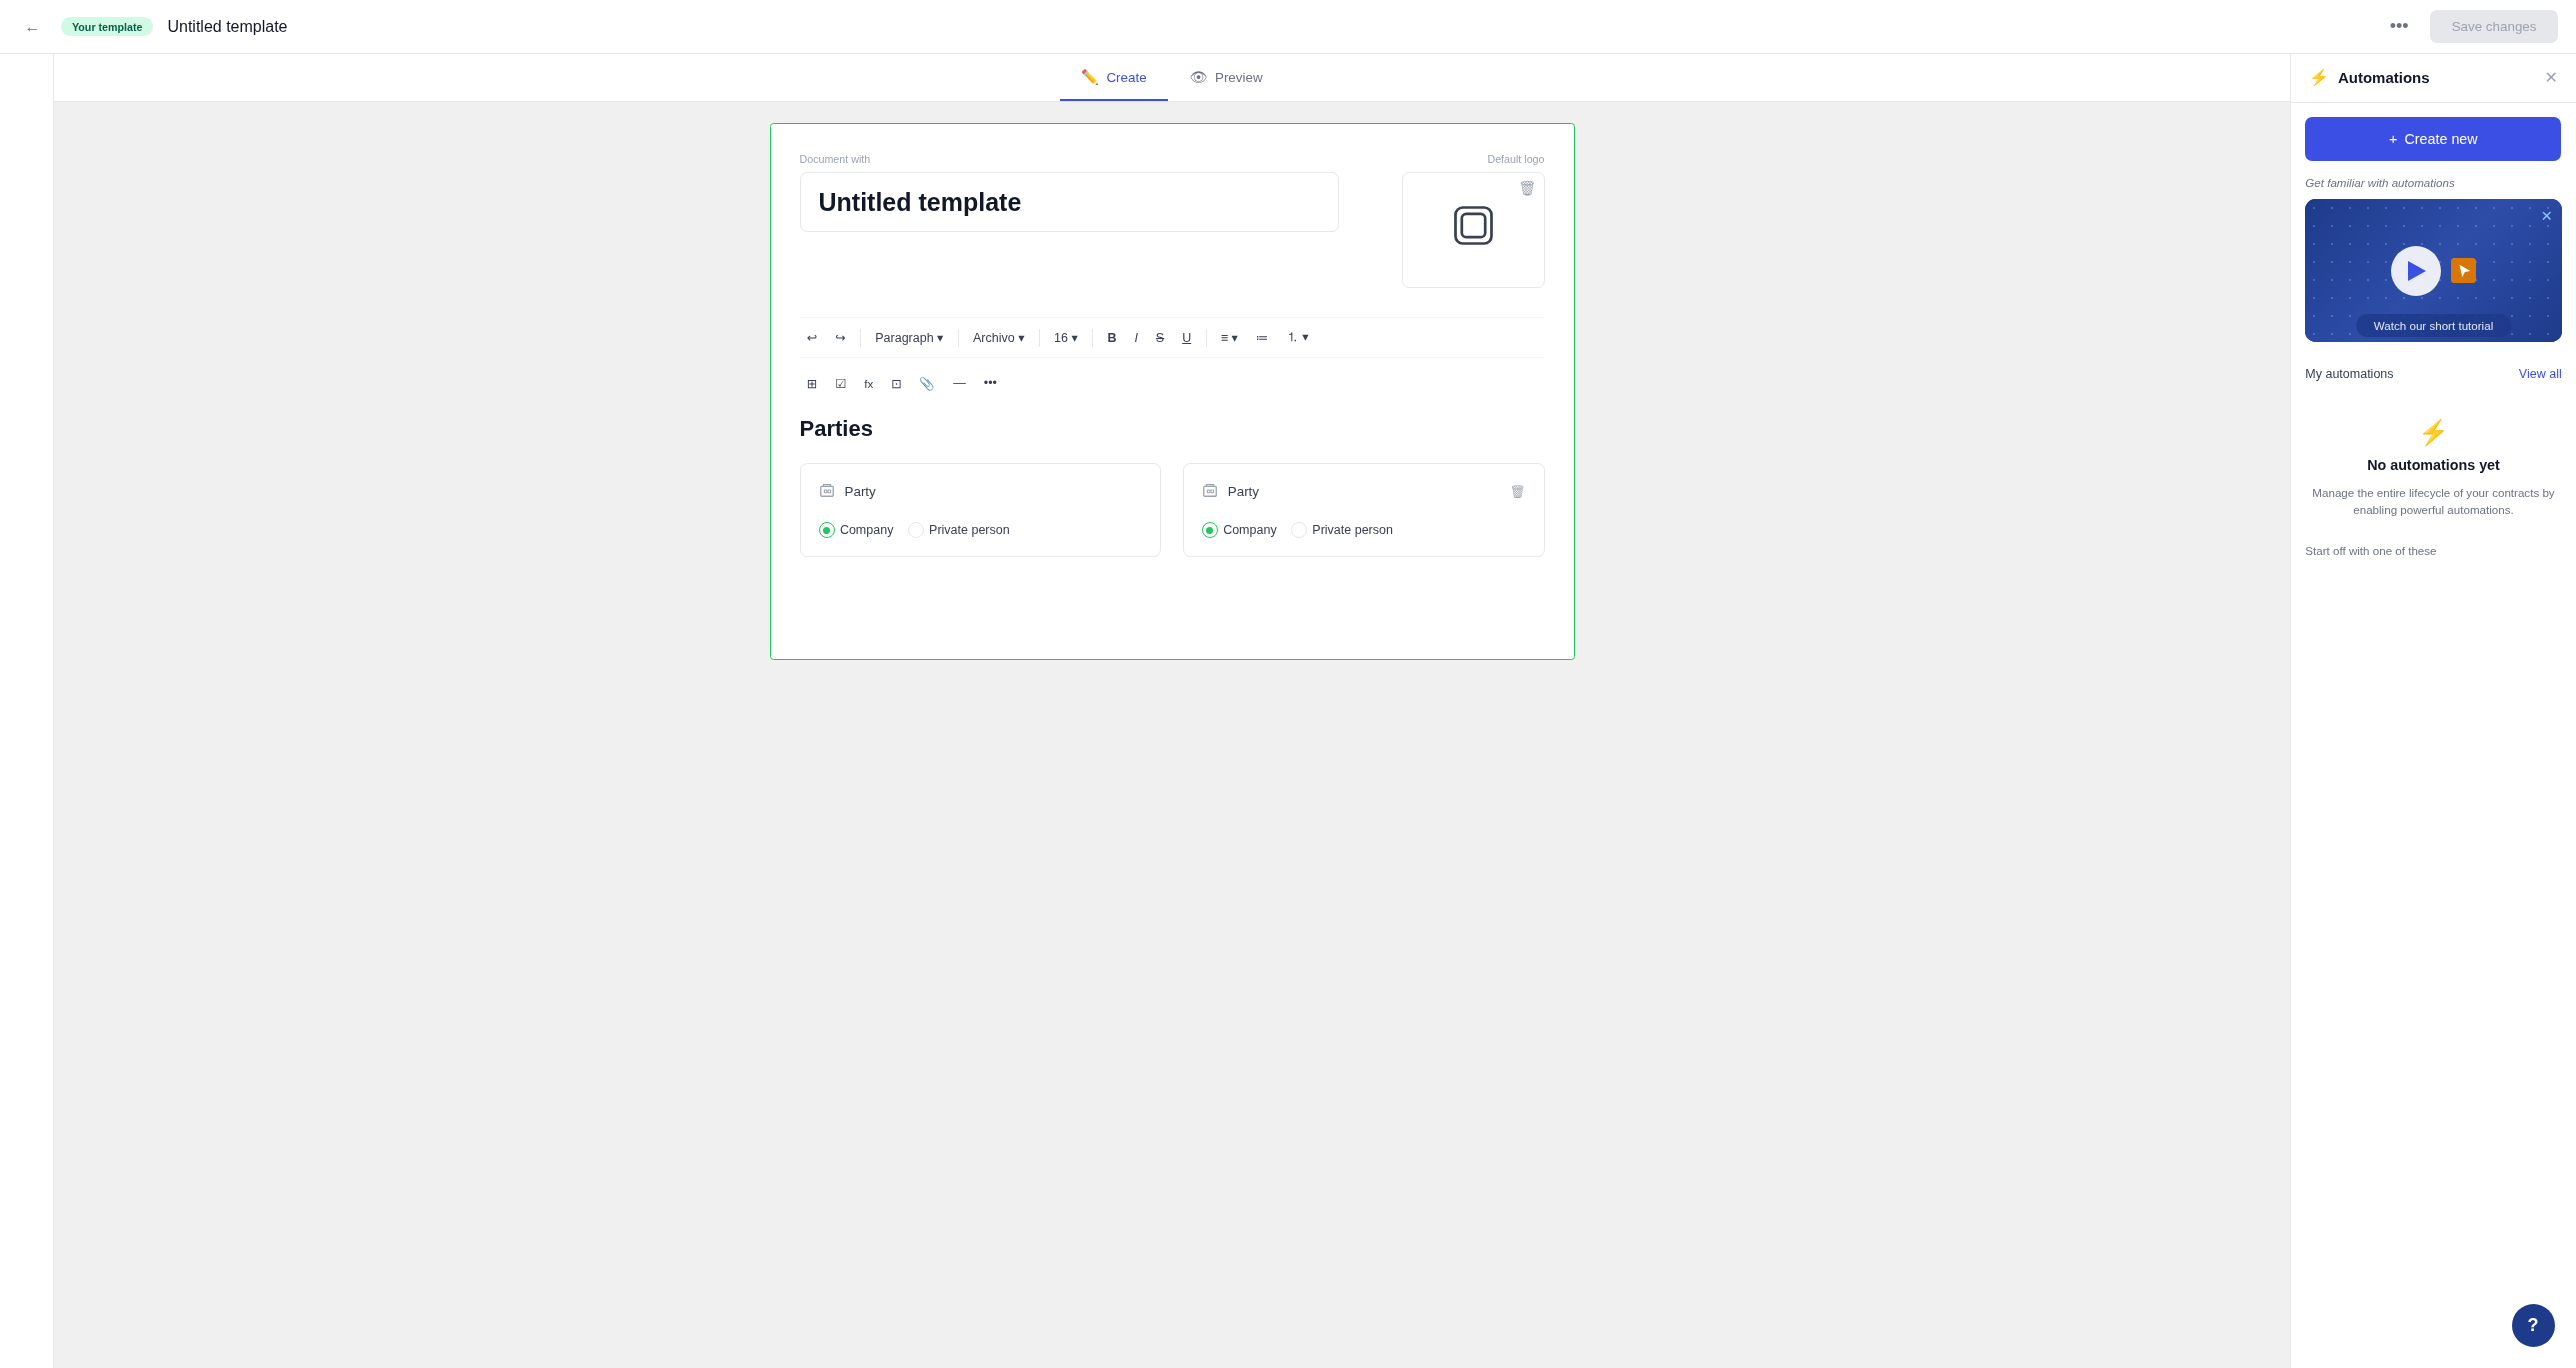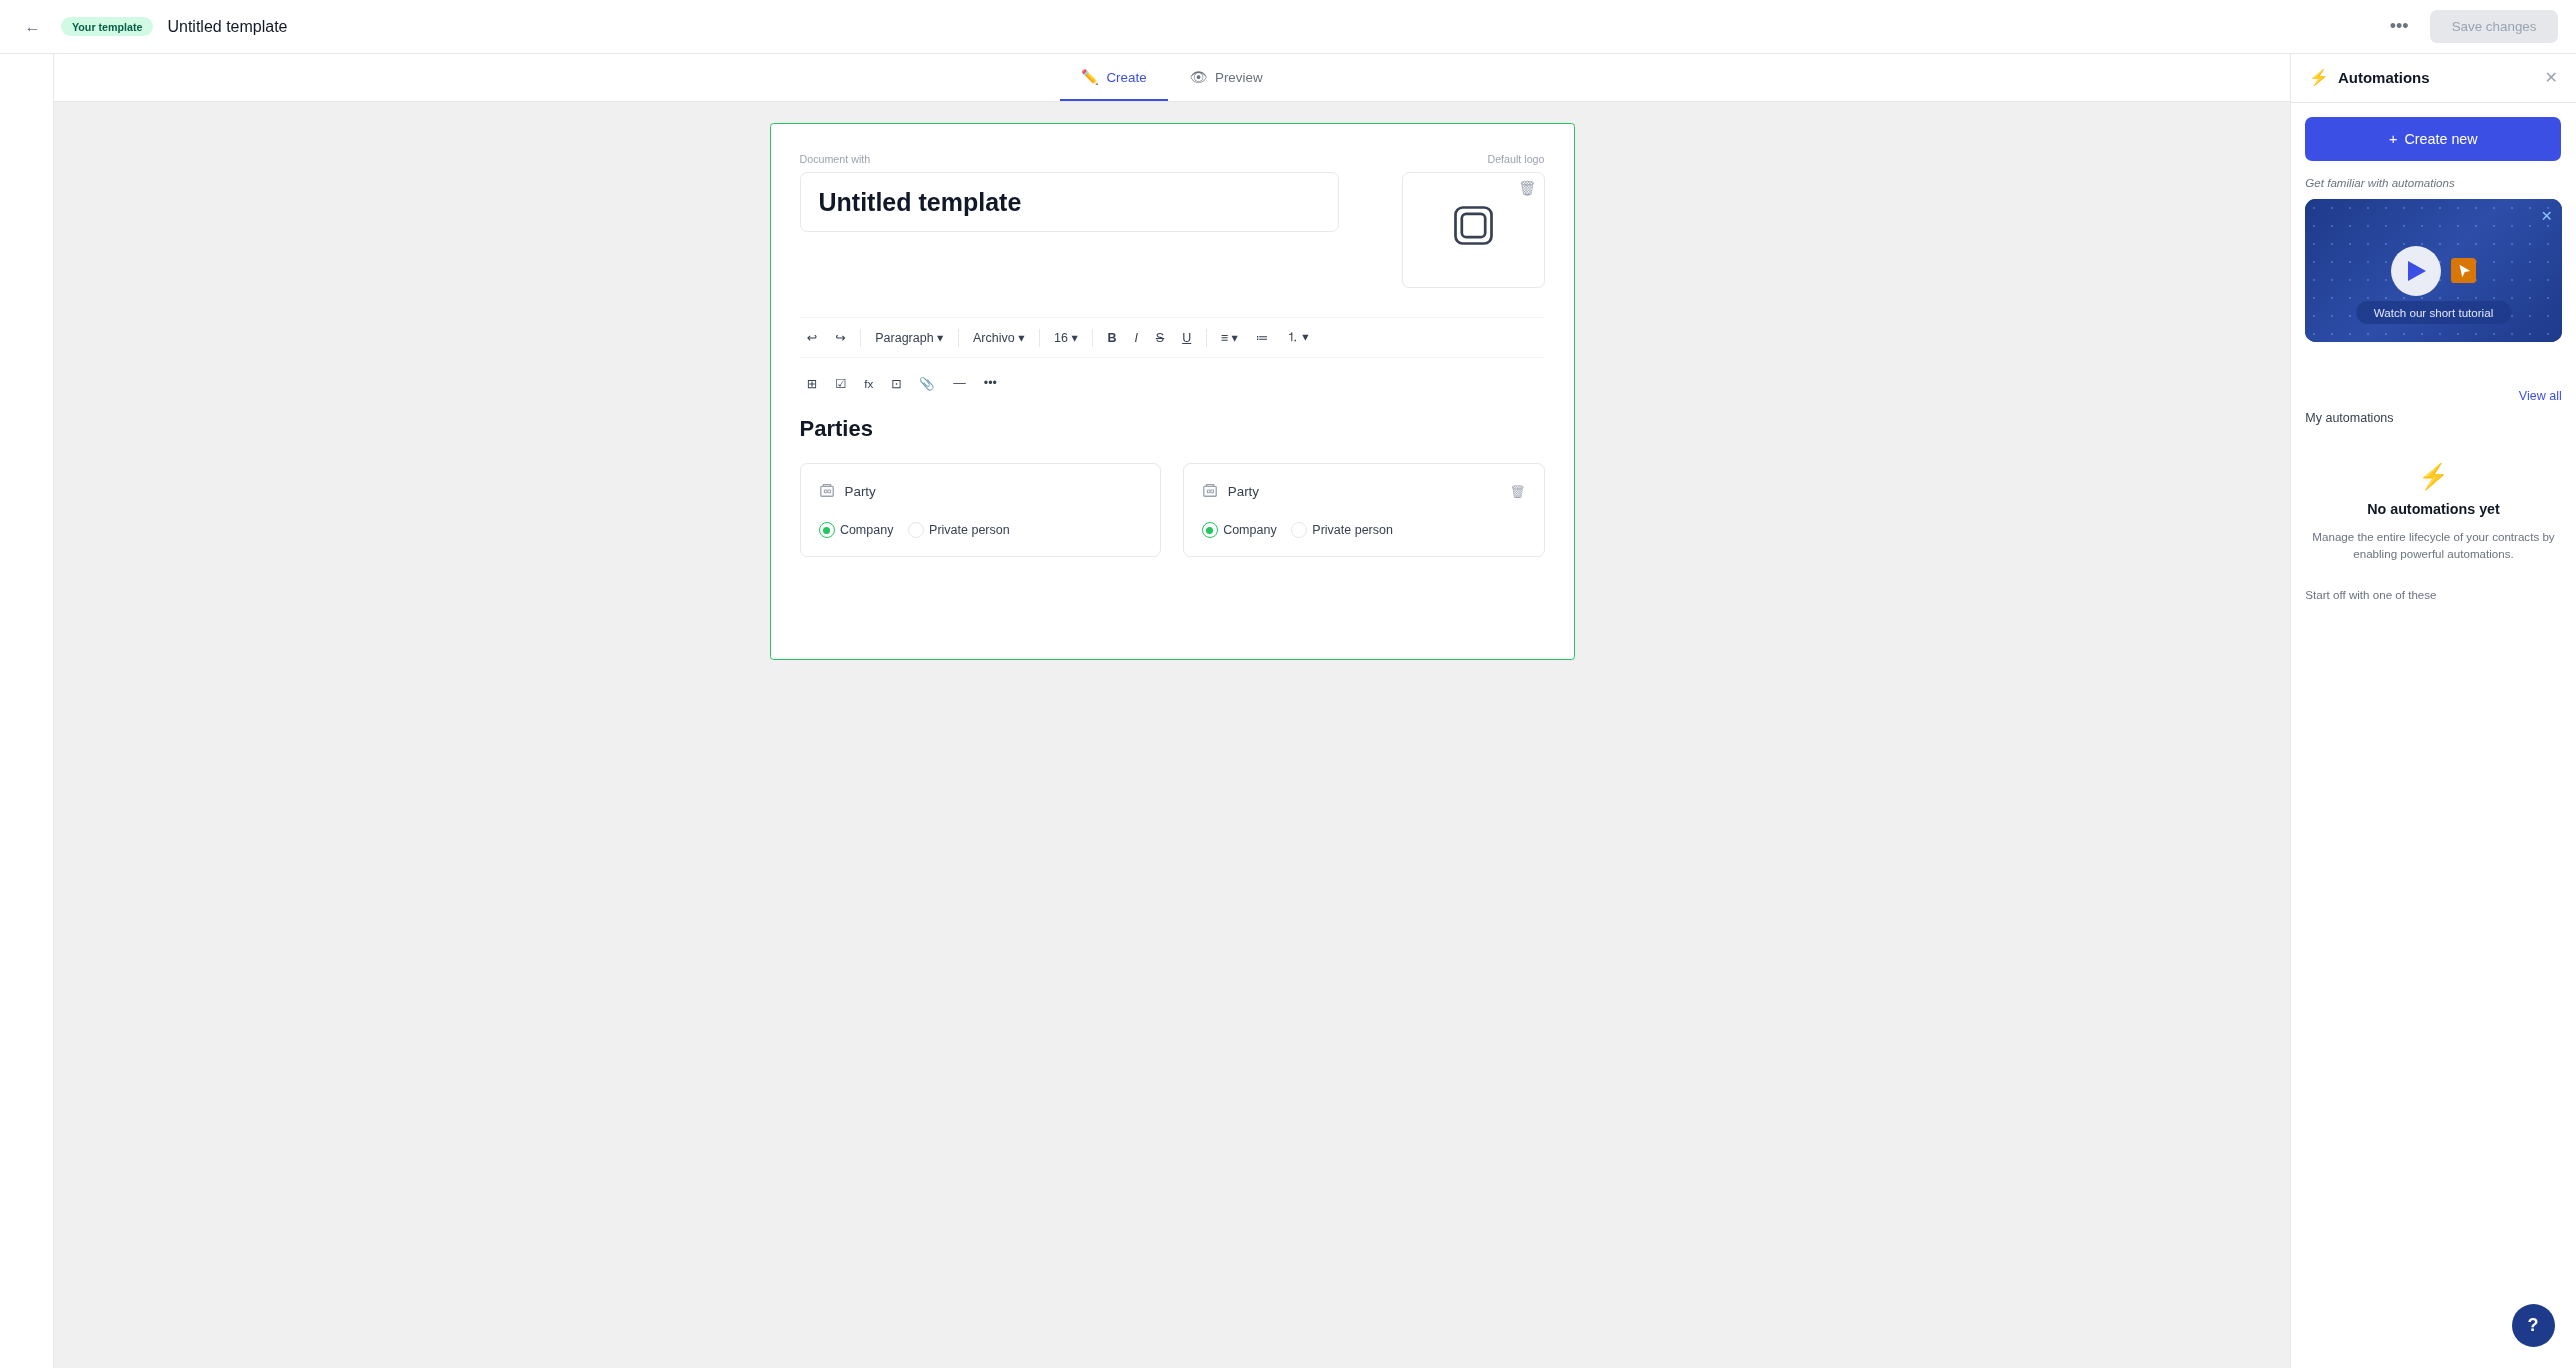--- a/index.html
+++ b/index.html
@@ -81,26 +81,26 @@
     
     .tutorial-section { padding: 0 14.3px 14.3px; }
     .tutorial-label { font-size: 11.6px; color: #6b7280; margin-bottom: 10.7px; font-style: italic; }
     .tutorial-card { background: #1e3a8a; border-radius: 10.7px; overflow: hidden; position: relative; }
     .tutorial-video-area { background: linear-gradient(135deg, #1e3a8a 0%, #2d4da8 50%, #1e3a8a 100%); height: 143px; display: flex; align-items: center; justify-content: center; position: relative; }
     .tutorial-dots-grid { position: absolute; inset: 0; opacity: 0.3; background-image: radial-gradient(circle, #93c5fd 0.9px, transparent 0.9px); background-size: 18px 18px; }
     .play-button-area { display: flex; align-items: center; gap: 10.7px; z-index: 2; position: relative; }
     .play-btn-outer { width: 50px; height: 50px; border-radius: 50%; background: rgba(255,255,255,0.9); display: flex; align-items: center; justify-content: center; cursor: pointer; }
     .play-triangle { width: 0; height: 0; border-left: 18px solid #3b4fe4; border-top: 10.7px solid transparent; border-bottom: 10.7px solid transparent; margin-left: 3.6px; }
     .cursor-icon { width: 25px; height: 25px; background: #d97706; border-radius: 3.6px; display: flex; align-items: center; justify-content: center; }
-    .watch-label-bg { position: absolute; bottom: 18px; left: 50%; transform: translateX(-50%); background: rgba(30, 58, 138, 0.85); color: #e0e7ff; font-size: 11.6px; padding: 5.4px 18px; border-radius: 18px; white-space: nowrap; z-index: 2; }
+    .watch-label-bg { position: absolute; bottom: 5px; left: 50%; transform: translateX(-50%); background: rgba(30, 58, 138, 0.85); color: #e0e7ff; font-size: 11.6px; padding: 5.4px 18px; border-radius: 18px; white-space: nowrap; z-index: 2; }
     .close-card-btn { position: absolute; top: 9px; right: 9px; color: #93c5fd; font-size: 14.3px; cursor: pointer; background: none; border: none; z-index: 3; }
 
     
     .my-automations-bar { display: flex; align-items: center; justify-content: space-between; padding: 10.7px 14.3px 7.2px; }
-    .my-auto-label { font-size: 12.5px; color: #374151; font-weight: 500; margin-top: 44px; }
+    .my-auto-label { font-size: 12.5px; color: #374151; font-weight: 500; }
     .view-all-link { font-size: 12.5px; color: #3b4fe4; cursor: pointer; font-weight: 500; text-decoration: none; }
 
     
     .no-automations { display: flex; flex-direction: column; align-items: center; padding: 29px 18px 18px; gap: 10.7px; }
     .no-auto-icon { color: #d1d5db; font-size: 25px; }
     .no-auto-title { font-size: 14.3px; font-weight: 600; color: #111827; }
     .no-auto-desc { font-size: 11.6px; color: #6b7280; text-align: center; line-height: 1.5; }
 
     
     .start-off-label { font-size: 11.6px; color: #6b7280; padding: 7.2px 14.3px 3.6px; }

